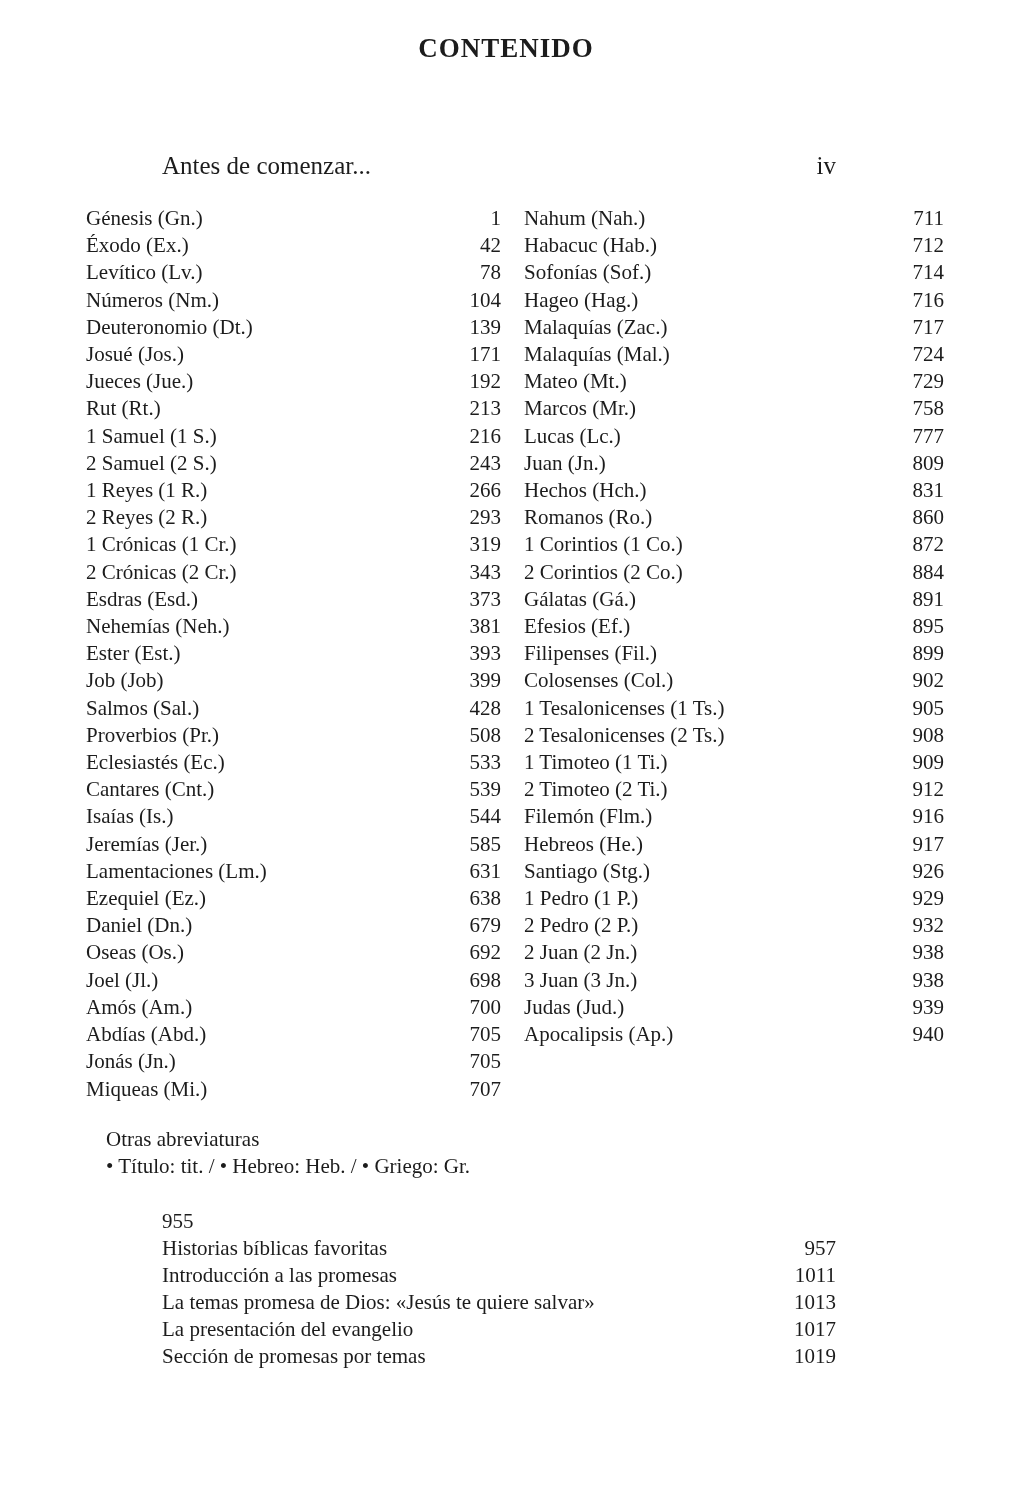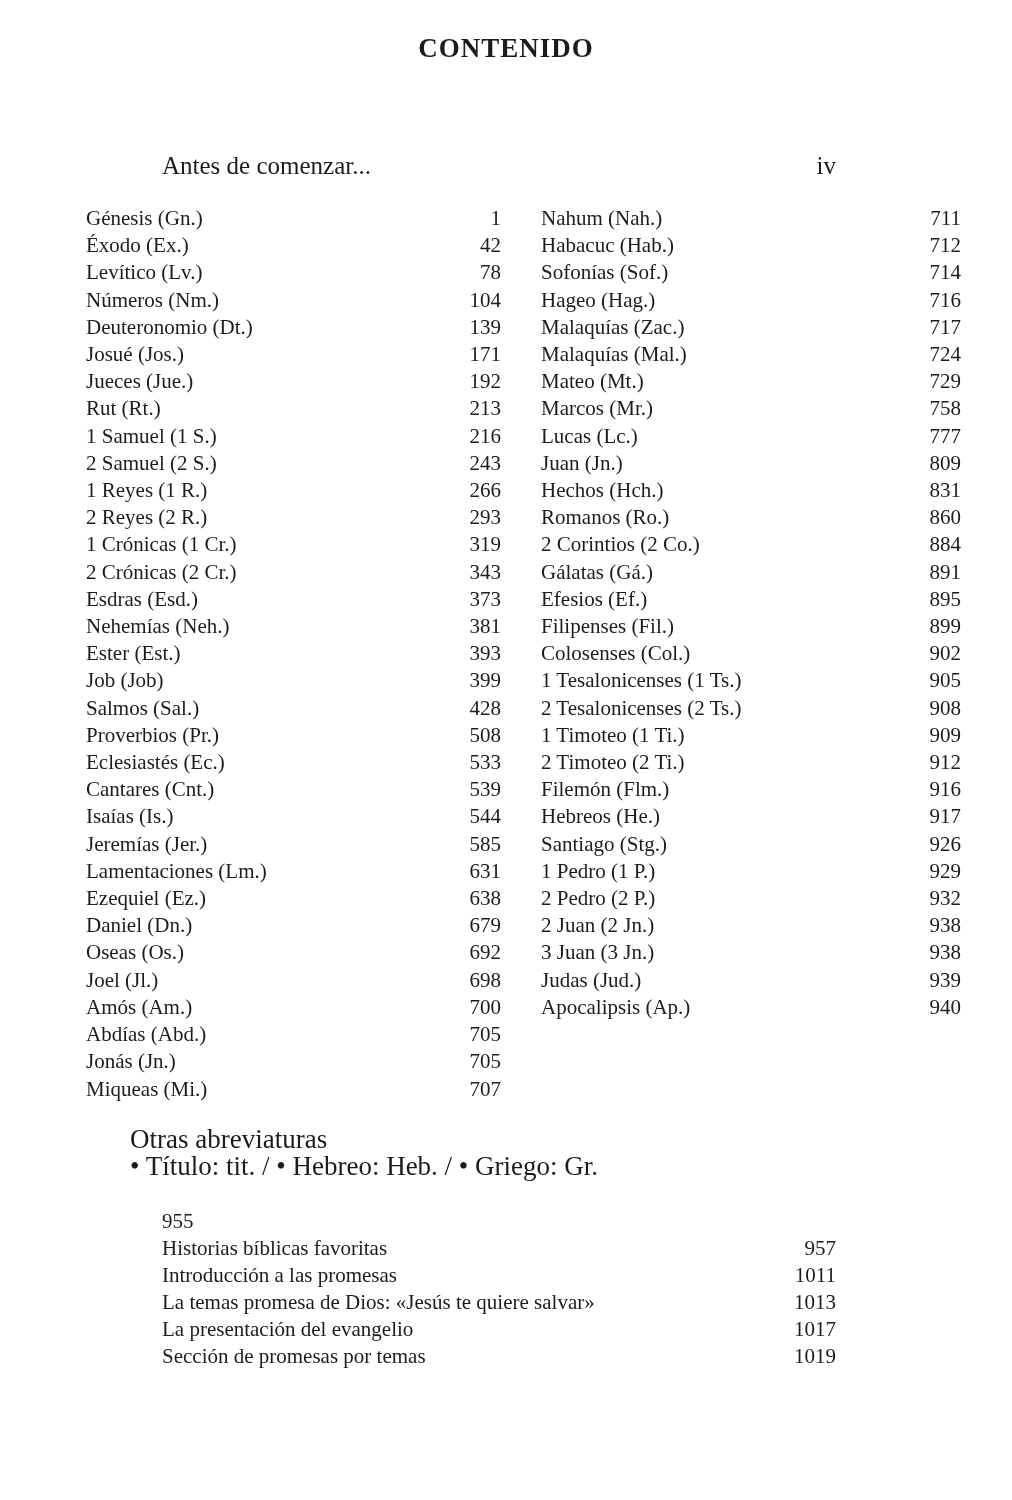--- a/index.html
+++ b/index.html
@@ -28,32 +28,32 @@
     justify-content: space-between;
     font-size: 25px;
     line-height: 26px;
   }
   .toc-columns {
     margin-top: 26px;
     padding-left: 72px;
     display: flex;
   }
   .toc-col { width: 415px; }
-  .toc-col.right { width: 420px; margin-left: 40px; }
+  .toc-col.right { width: 420px; margin-left: 23px; }
   .toc-row {
     display: flex;
     justify-content: space-between;
     font-size: 21px;
     line-height: 27.2px;
     white-space: nowrap;
   }
   .toc-row .pg { text-align: right; }
   .abbrev-block {
-    margin: 23px 162px 0 116px;
-    font-size: 27px;
+    margin: 23px 162px 0 92px;
+    font-size: 21px;
     line-height: 27px;
   }
   .back-list {
     margin: 28px 162px 0 148px;   
   }
   .back-list .toc-row { line-height: 27px; }
 </style>
 </head>
 <body>
 
@@ -244,20 +244,24 @@
         </div>
         <div class="toc-row">
           <span class="bk">Hechos (Hch.)</span>
           <span class="pg">831</span>
         </div>
         <div class="toc-row">
           <span class="bk">Romanos (Ro.)</span>
           <span class="pg">860</span>
         </div>
         <div class="toc-row">
+          <span class="bk">1 Corintios (1 Co.)</span>
+          <span class="pg">872</span>
+        </div>
+        <div class="toc-row">
           <span class="bk">2 Corintios (2 Co.)</span>
           <span class="pg">884</span>
         </div>
         <div class="toc-row">
           <span class="bk">Gálatas (Gá.)</span>
           <span class="pg">891</span>
         </div>
         <div class="toc-row">
           <span class="bk">Efesios (Ef.)</span>
           <span class="pg">895</span>

